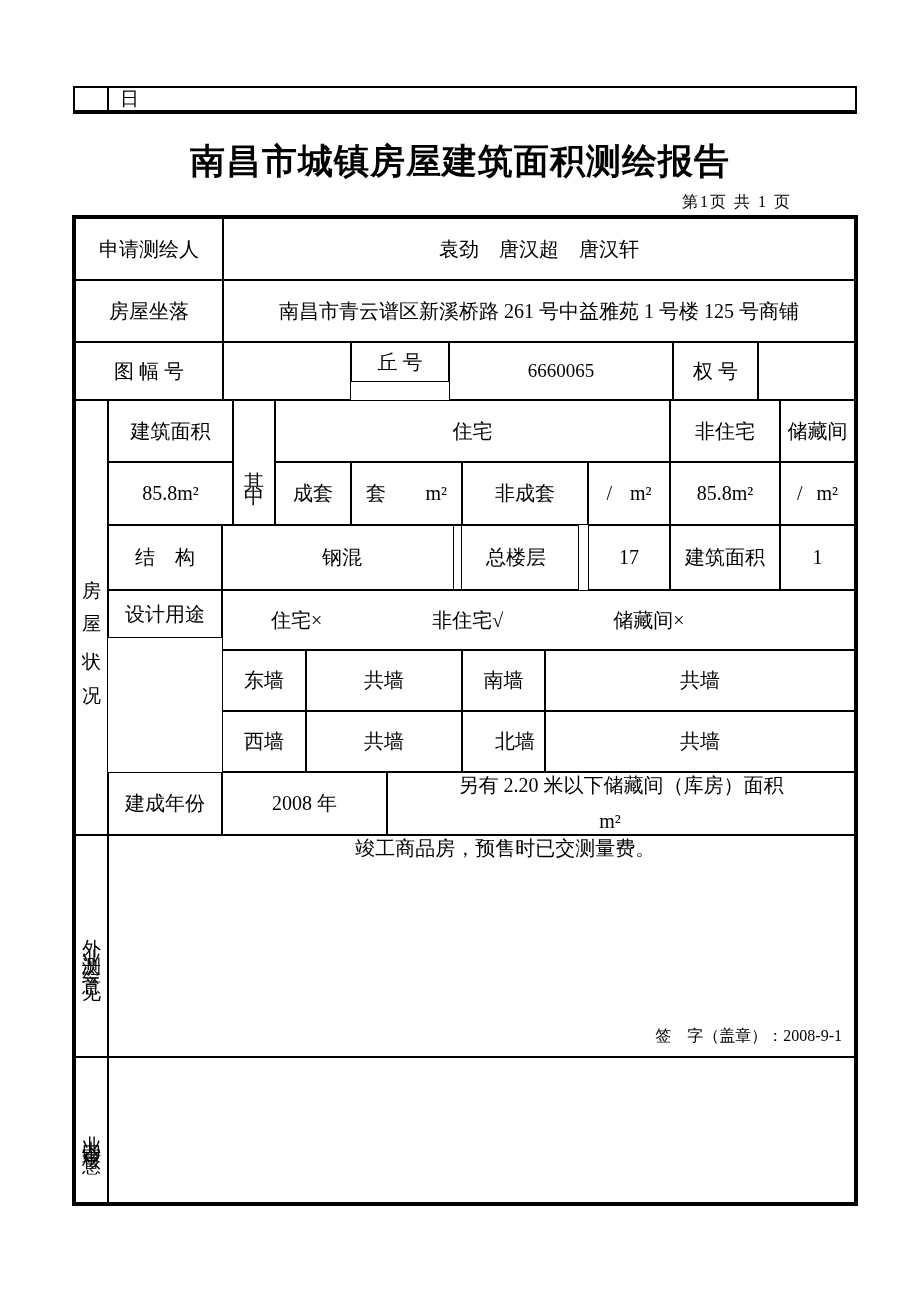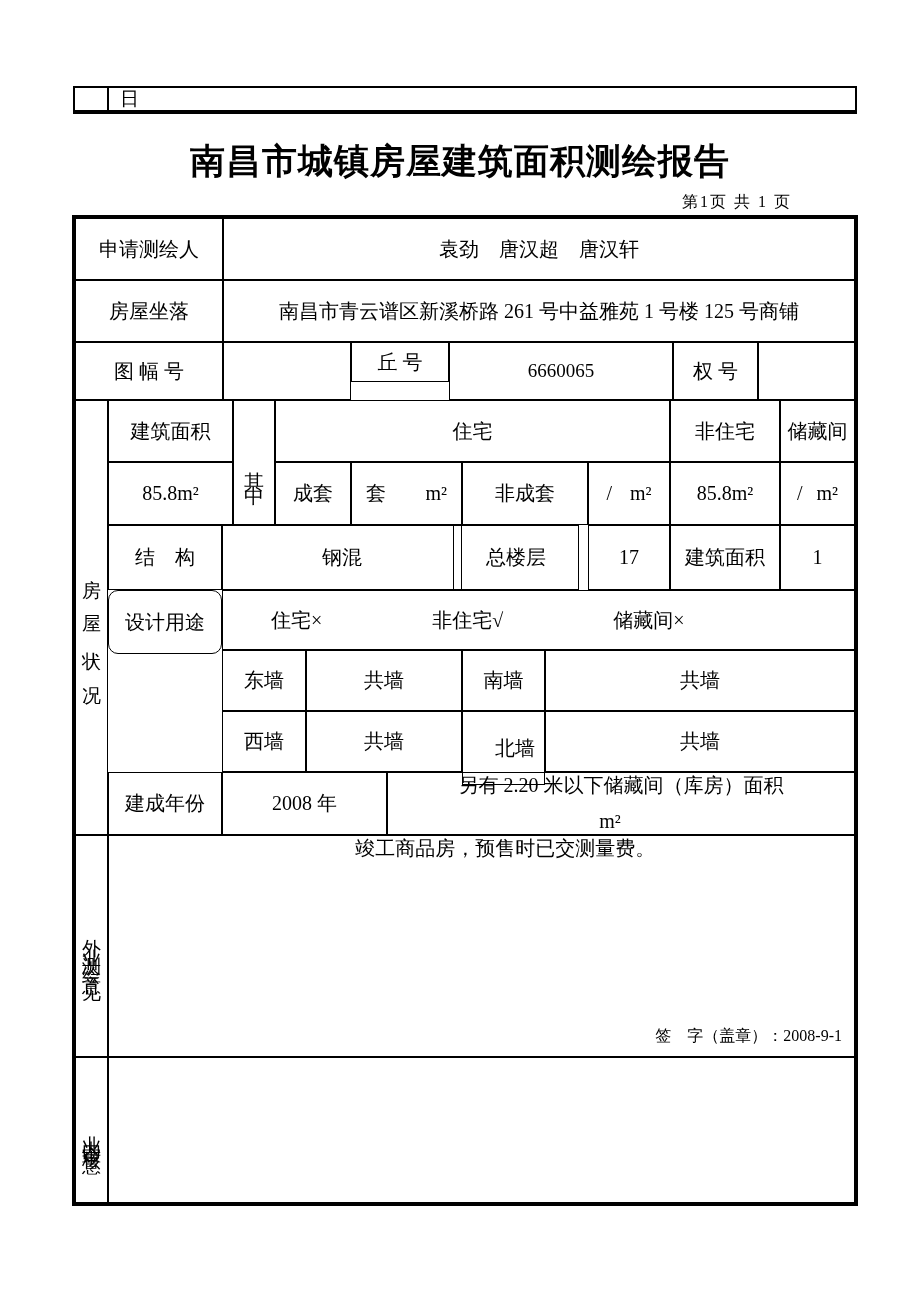--- a/index.html
+++ b/index.html
@@ -103,34 +103,34 @@
     <span>m²</span>
   </div>
 
   <div class="c" style="left:33px;top:307px;width:114px;height:65px;">结　构</div>
   <div class="c" style="left:147px;top:307px;width:240px;height:65px;">钢混</div>
   <div class="c" style="left:378px;top:307px;width:126px;height:65px;">总楼层</div>
   <div class="c" style="left:513px;top:307px;width:82px;height:65px;">17</div>
   <div class="c" style="left:595px;top:307px;width:110px;height:65px;">建筑面积</div>
   <div class="c" style="left:705px;top:307px;width:75px;height:65px;">1</div>
 
-  <div class="c" style="left:33px;top:372px;width:114px;height:64px;border-radius:10px;">设计用途</div>
+  <div class="c" style="left:33px;top:372px;width:114px;height:48px;">设计用途</div>
   <div class="c use-cell" style="left:147px;top:372px;width:633px;height:60px;">
     <span>住宅×</span>
     <span>非住宅√</span>
     <span>储藏间×</span>
   </div>
 
   <div class="c" style="left:147px;top:432px;width:84px;height:61px;">东墙</div>
   <div class="c" style="left:231px;top:432px;width:156px;height:61px;">共墙</div>
   <div class="c" style="left:387px;top:432px;width:83px;height:61px;">南墙</div>
   <div class="c" style="left:470px;top:432px;width:310px;height:61px;">共墙</div>
   <div class="c" style="left:147px;top:493px;width:84px;height:61px;">西墙</div>
   <div class="c" style="left:231px;top:493px;width:156px;height:61px;">共墙</div>
-  <div class="c" style="left:387px;top:493px;width:83px;height:74px;padding-left:23px;">北墙</div>
+  <div class="c" style="left:387px;top:493px;width:83px;height:61px;padding-left:23px;">北墙</div>
   <div class="c" style="left:470px;top:493px;width:310px;height:61px;">共墙</div>
 
   <div class="c" style="left:33px;top:554px;width:114px;height:63px;">建成年份</div>
   <div class="c" style="left:147px;top:554px;width:165px;height:63px;">2008 年</div>
   <div class="c extra-cell" style="left:312px;top:554px;width:468px;height:63px;">
     <span class="extra-text">另有 2.20 米以下储藏间（库房）面积</span>
     <span class="extra-unit">m²</span>
   </div>
 
   <div class="c vwrap" style="left:0;top:617px;width:33px;height:222px;font-size:19px;">

